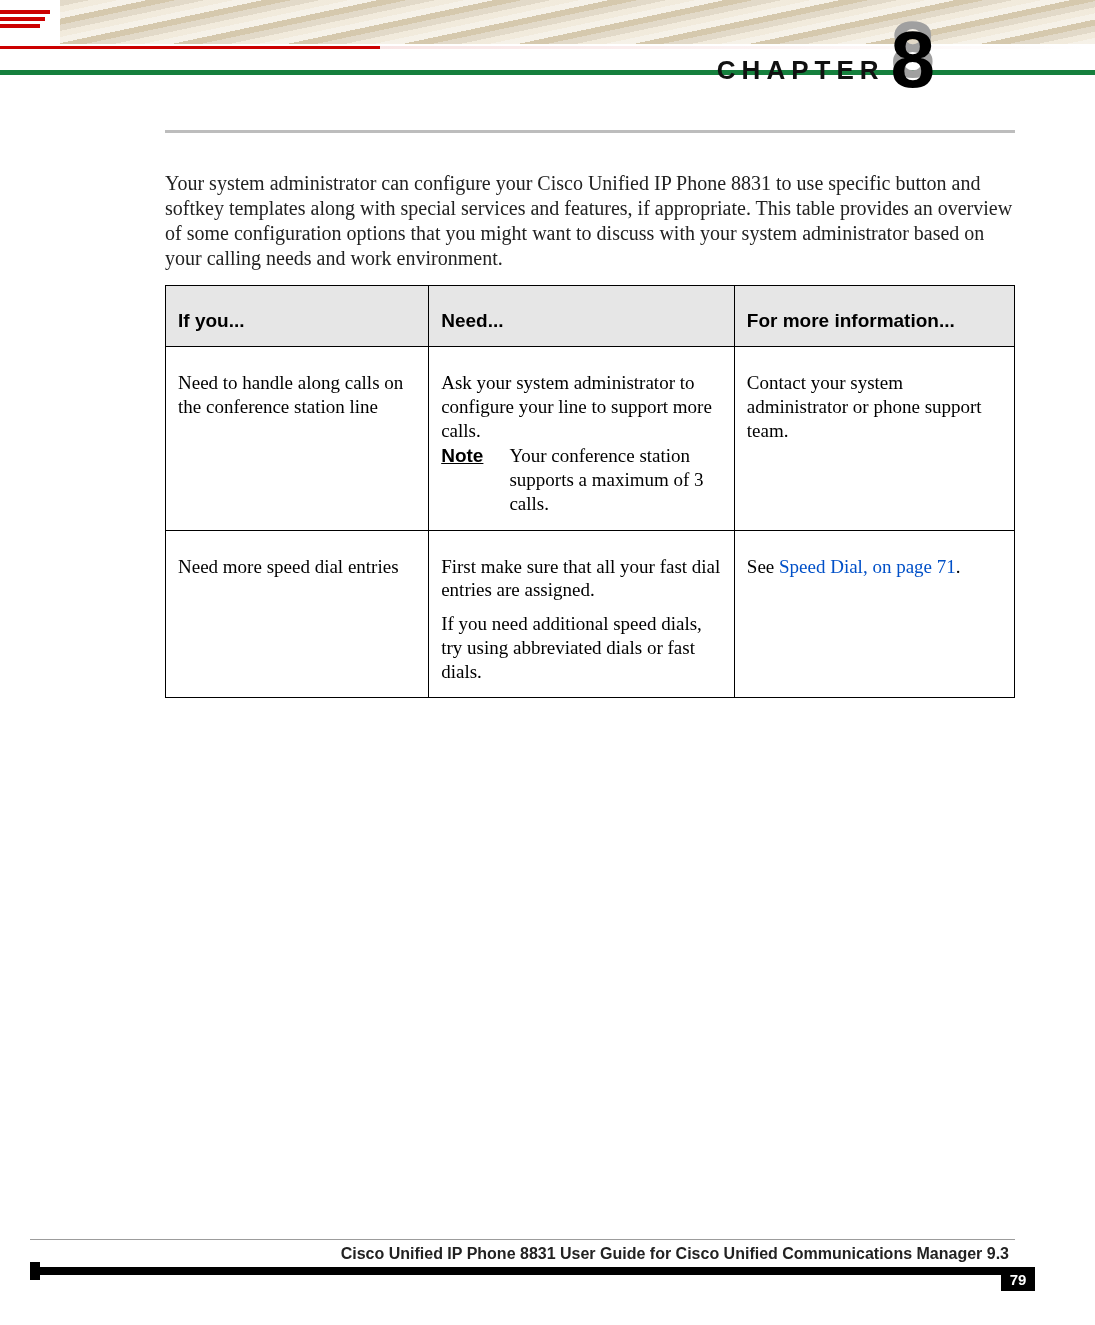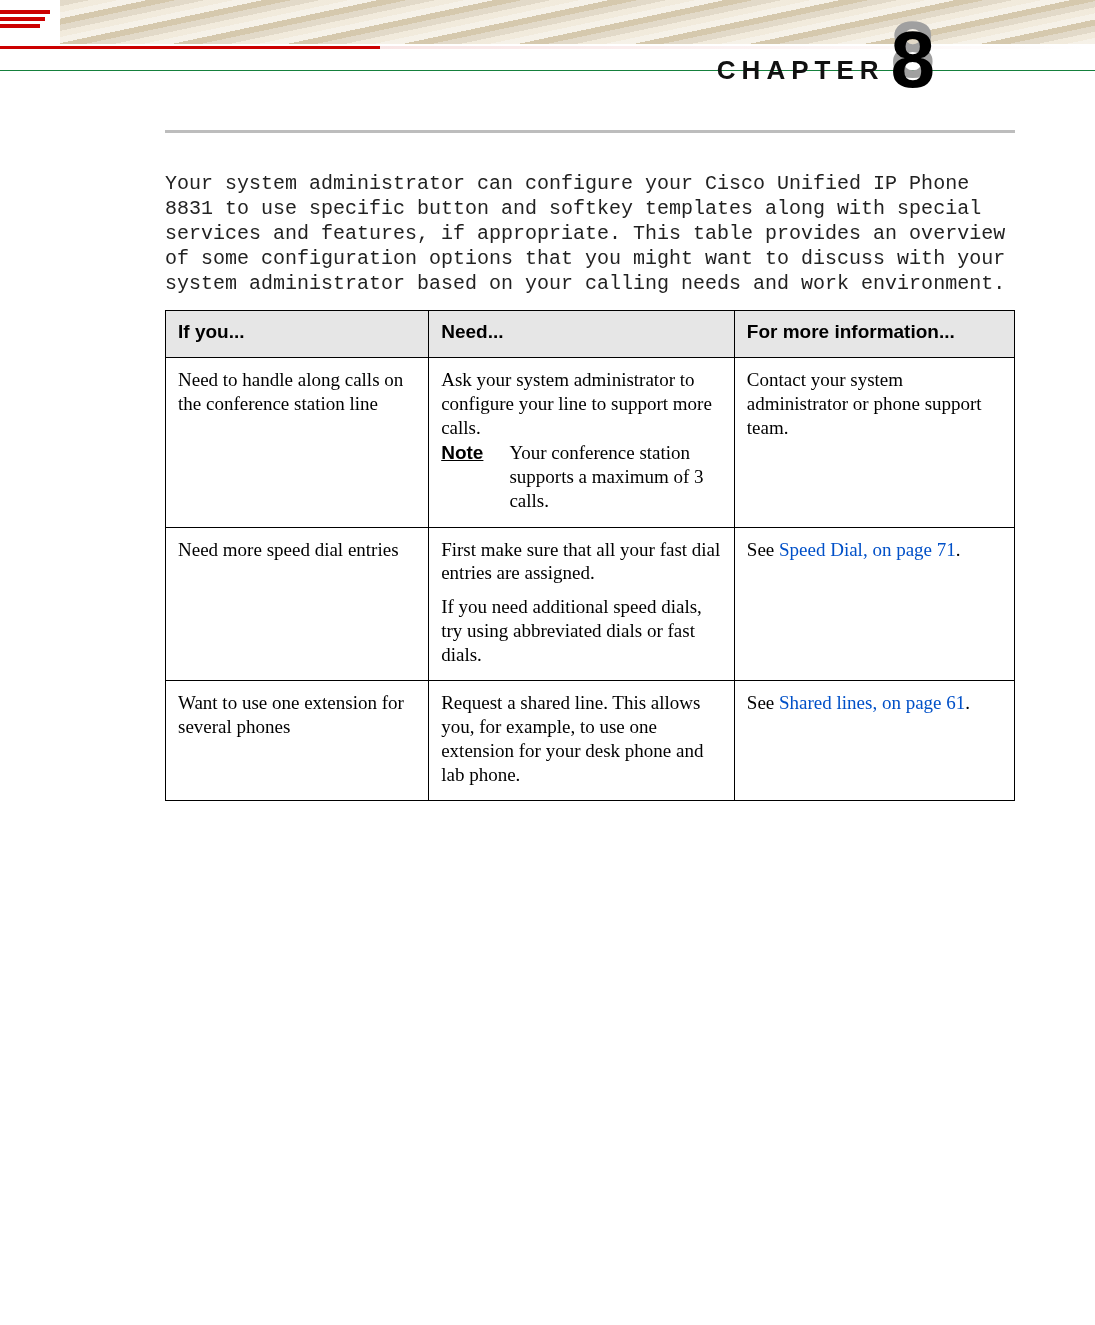--- a/index.html
+++ b/index.html
@@ -15,21 +15,21 @@
     position: relative;
     box-sizing: border-box;
     background: #fff;
     overflow: hidden;
   }
   
   .banner {
     position: absolute;
     top: 0; left: 0; right: 0;
     height: 70px;
-    border-bottom: 1px solid #15803d;
+    border-bottom: 5px solid #15803d;
   }
   .banner-stripes {
     position: absolute;
     left: 0; top: 10px;
     height: 20px;
     width: 60px;
   }
   .banner-stripes span {
     display: block;
     height: 4px;
@@ -109,30 +109,29 @@
   .title-rule {
     height: 3px;
     background: #bdbdbd;
     margin-bottom: 38px;
   }
   p.intro {
     font-size: 20px;
     line-height: 1.25;
     margin: 0 1px 14px 0;
     color: #222;
-    font-family: Liberation Mono, monospace;
   }
   table.options {
     width: 100%;
     border-collapse: collapse;
     font-size: 19px;
   }
   table.options th, table.options td {
     border: 1px solid #000;
-    padding: 10px 10px 14px 12px;
+    padding: 24px 10px 14px 12px;
     vertical-align: top;
     text-align: left;
     margin-top: 29px;
   }
   table.options th {
     background: #e6e6e6;
     font-family: Arial, Helvetica, sans-serif;
     font-weight: 700;
     font-size: 19px;
   }
@@ -275,25 +274,24 @@
           <td>Need more speed dial entries</td>
           <td>
             <span>First make sure that all your fast dial entries are assigned.</span>
             <span class="para-gap"></span>
             <span>If you need additional speed dials, try using abbreviated dials or fast dials.</span>
           </td>
           <td>
             <span>See </span><a class="xref" href="#">Speed Dial,  on page 71</a><span>.</span>
           </td>
         </tr>
-        <tr>
-          <td>Want to use one extension for several phones</td>
-          <td>Request a shared line. This allows you, for example, to use one extension for your desk phone and lab phone.</td>
-          <td>
-            <span>See </span><a class="xref" href="#">Shared lines,  on page 61</a><span>.</span>
-          </td>
-        </tr>
       </tbody>
     </table>
   </div>
 
+  <div class="footer">
+    <div class="footer-rule-thin"></div>
+    <div class="footer-title">Cisco Unified IP Phone 8831 User Guide for Cisco Unified Communications Manager 9.3</div>
+    <div class="footer-bar"></div>
+    <div class="footer-pagenum">79</div>
+  </div>
 
 </div>
 
 </body></html>

